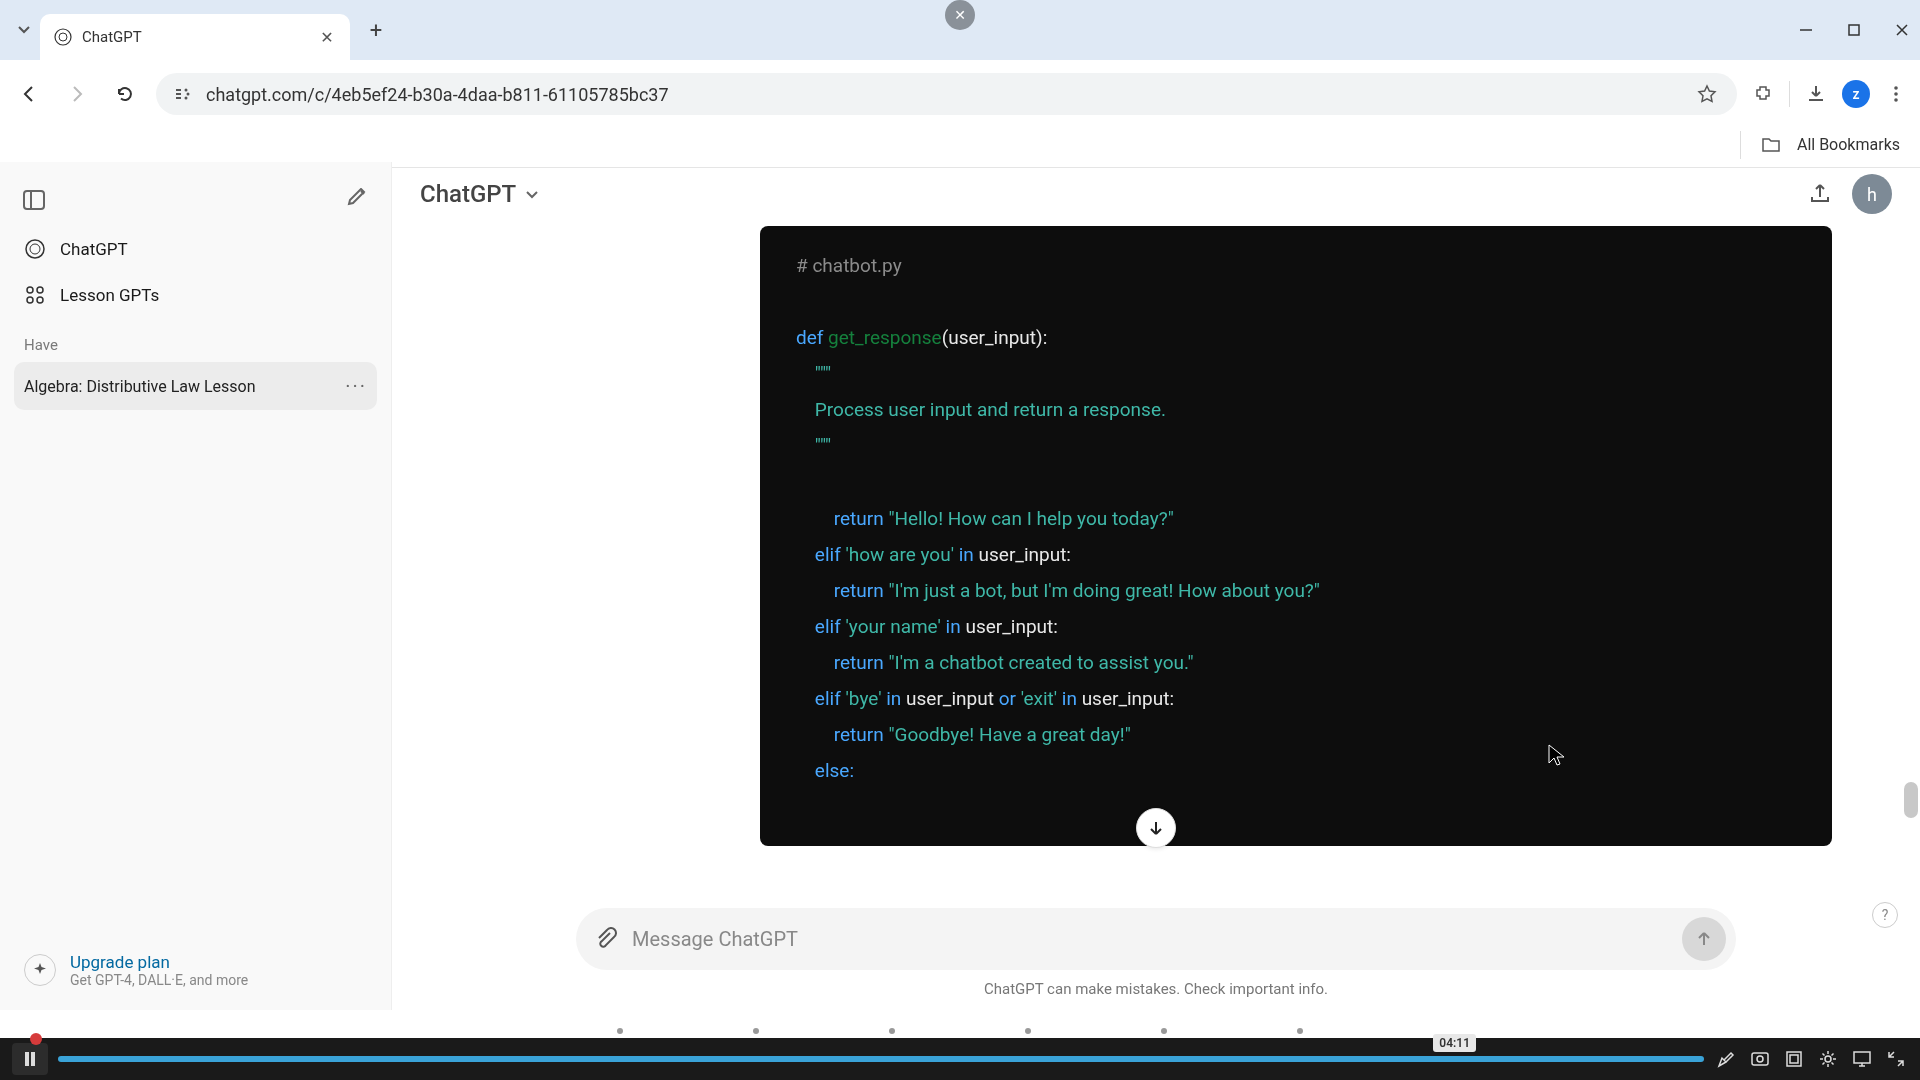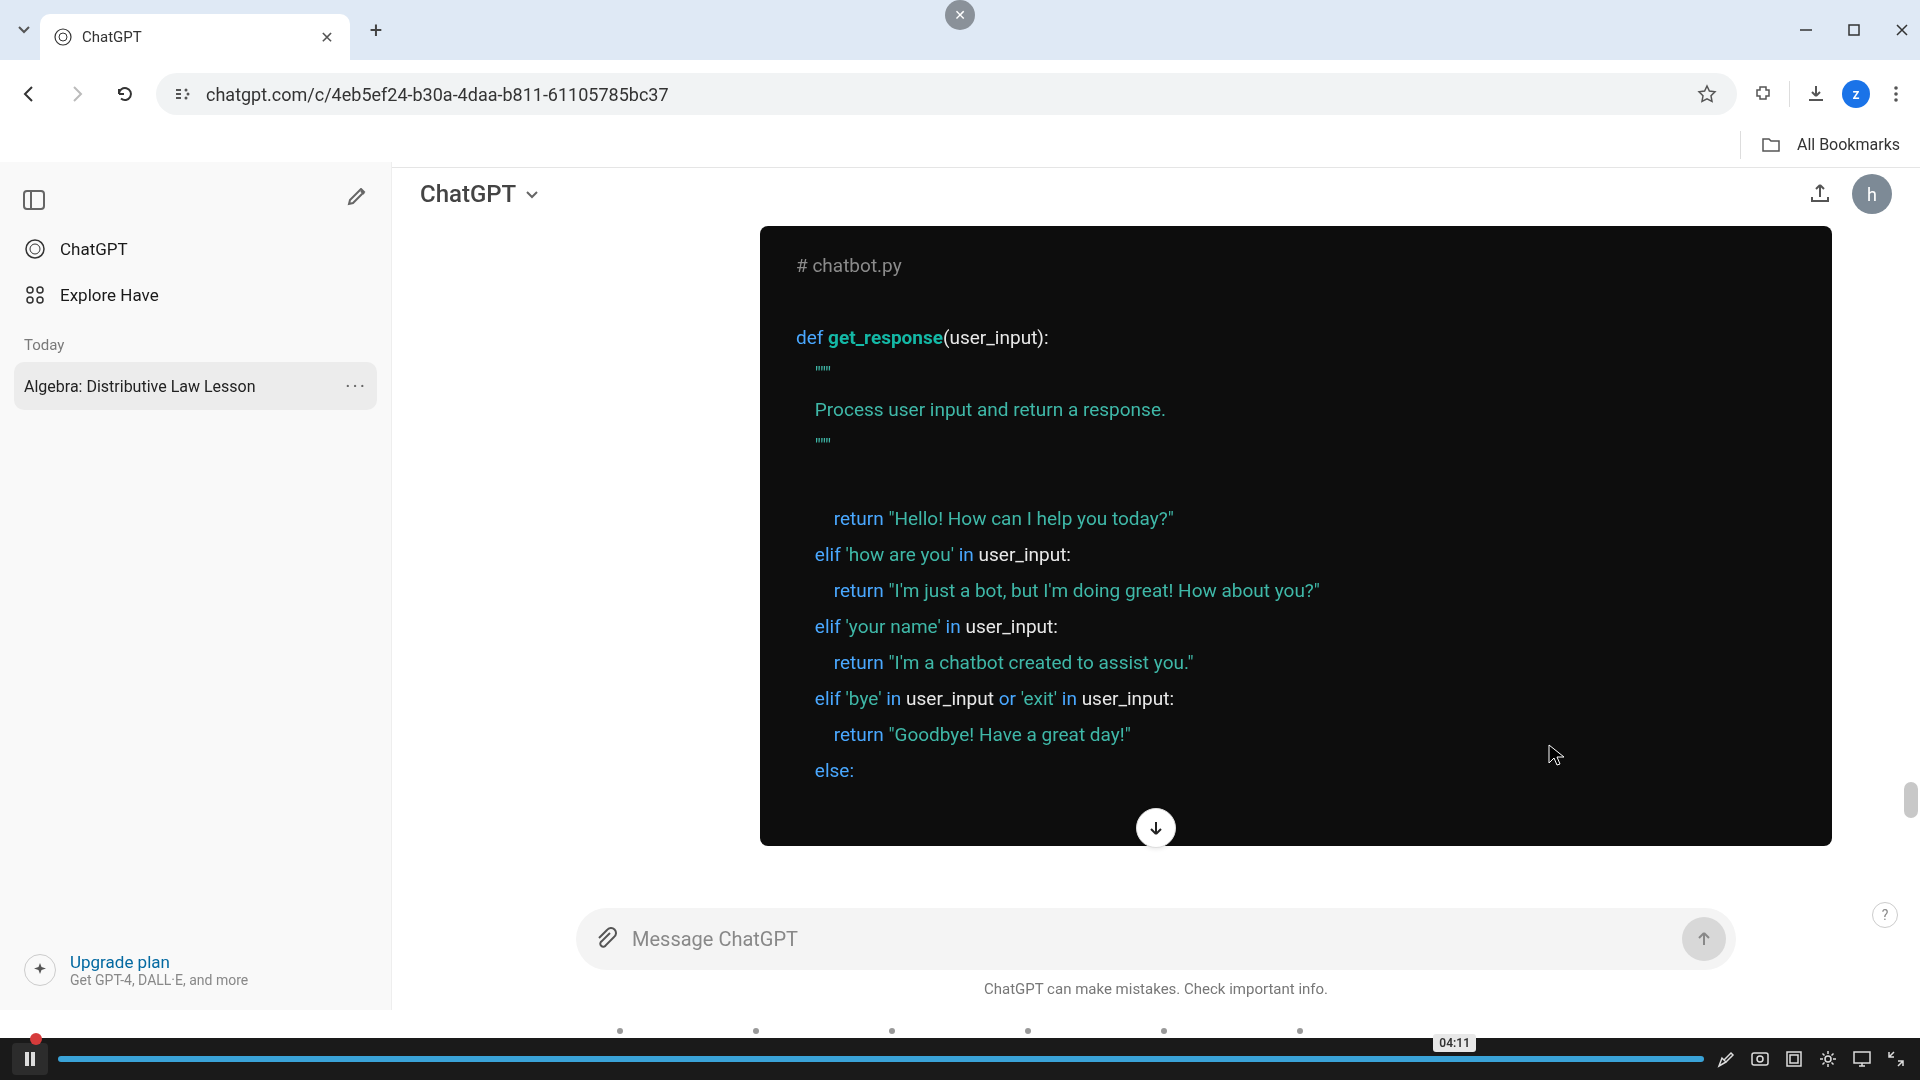--- a/index.html
+++ b/index.html
@@ -48,21 +48,21 @@
 .main-header { height: 64px; display: flex; align-items: center; justify-content: space-between; padding: 0 28px; }
 .model-picker { display: flex; align-items: center; gap: 8px; font-size: 24px; font-weight: 500; color: #444; cursor: pointer; }
 .header-right { display: flex; align-items: center; gap: 20px; position: absolute; right: 28px; }
 .avatar { width: 40px; height: 40px; border-radius: 50%; background: #7d8a96; color: #fff; display: flex; align-items: center; justify-content: center; font-size: 18px; }
 
 .chat-area { flex: 1; overflow: hidden; position: relative; display: flex; justify-content: center; }
 .code-block { width: 1072px; margin-left: 280px; background: #0d0d0d; border-radius: 8px; padding: 22px 36px; font-family: "Consolas", "Monaco", monospace; font-size: 19px; line-height: 1.9; color: #e8e8e8; overflow: hidden; height: 620px; }
 .code-line { white-space: pre; }
 .c-comment { color: #8b8b8b; }
 .c-keyword { color: #4aa8ff; }
-.c-func { color: #14b8a6; font-weight: bold; }
+.c-func { color: #15803d; }
 .c-string { color: #3fb8a8; }
 .c-punct { color: #e8e8e8; }
 
 .scroll-down-btn { position: absolute; left: 50%; transform: translateX(-50%); bottom: 52px; width: 40px; height: 40px; background: #fff; border: 1px solid #ddd; border-radius: 50%; display: flex; align-items: center; justify-content: center; cursor: pointer; box-shadow: 0 1px 4px rgba(0,0,0,0.1); z-index: 5; }
 
 .composer-wrap { height: 110px; display: flex; flex-direction: column; align-items: center; justify-content: flex-start; padding-top: 8px; }
 .composer { width: 1160px; height: 62px; background: #f4f4f4; border-radius: 31px; display: flex; align-items: center; padding: 0 10px 0 18px; gap: 14px; }
 .composer-input { flex: 1; border: none; background: transparent; font-size: 20px; color: #333; outline: none; }
 .composer-input::placeholder { color: #888; }
 .composer-send { width: 44px; height: 44px; border-radius: 50%; background: #d8d8d8; display: flex; align-items: center; justify-content: center; cursor: pointer; }
@@ -222,23 +222,23 @@
     </div>
     <div class="sb-item">
       <span>
           <svg width="22" height="22" viewBox="0 0 22 22">
             <circle cx="6" cy="6" r="3" fill="none" stroke="#333" stroke-width="1.5"></circle>
             <circle cx="16" cy="6" r="3" fill="none" stroke="#333" stroke-width="1.5"></circle>
             <circle cx="6" cy="16" r="3" fill="none" stroke="#333" stroke-width="1.5"></circle>
             <circle cx="16" cy="16" r="3" fill="none" stroke="#333" stroke-width="1.5"></circle>
           </svg>
         </span>
-      <span>Explore Have</span>
-    </div>
-    <div class="sb-section-label">Today</div>
+      <span>Lesson GPTs</span>
+    </div>
+    <div class="sb-section-label">Have</div>
     <div class="sb-chat-item">
       <span class="sb-chat-title">Algebra: Distributive Law Lesson</span>
       <span class="sb-chat-more">···</span>
     </div>
     <div class="sb-spacer"></div>
     <div class="sb-upgrade">
       <div class="sb-upgrade-icon">
           <svg width="18" height="18" viewBox="0 0 18 18">
             <path d="M9 2l1.5 4L15 7.5 10.5 9 9 13 7.5 9 3 7.5 7.5 6z" fill="#555"></path>
           </svg>

